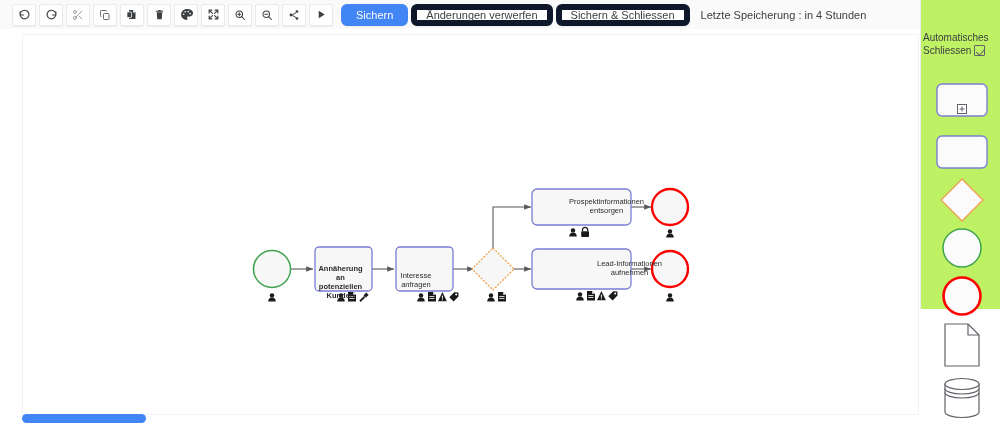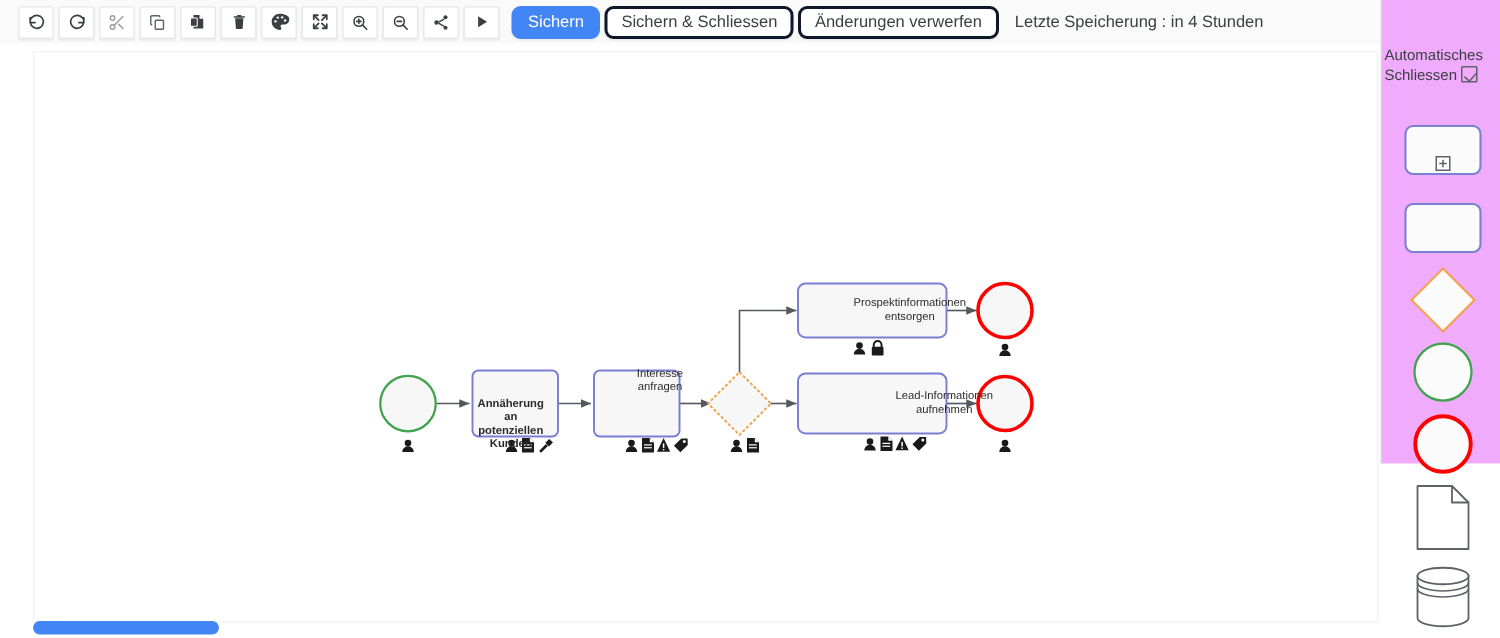--- a/index.html
+++ b/index.html
@@ -43,21 +43,21 @@
     box-shadow: 0 1px 1px rgba(0,0,0,0.06);
   }
   .tb-btn svg { display: block; }
   .tb-sep { width: 5px; height: 1px; }
 
   .tb-txt {
     height: 22px;
     margin-right: 3px;
     padding: 0 9px;
     background: #ffffff;
-    border: 2px solid #0f172a;
+    border: 6px solid #0f172a;
     border-radius: 6px;
     display: flex;
     align-items: center;
     justify-content: center;
     box-sizing: border-box;
     font-size: 11px;
     color: #3c4043;
     white-space: nowrap;
     cursor: pointer;
     box-shadow: 0 1px 1px rgba(0,0,0,0.06);
@@ -110,21 +110,21 @@
     border-radius: 5px;
   }
 
   
   #palette {
     position: absolute;
     left: 920px; top: 0;
     width: 80px; height: 309px;
     border-left: 1px solid #ececec;
     box-sizing: border-box;
-    background: #f0abfc;
+    background: #bef264;
   }
   #auto-align {
     position: absolute;
     left: 2px; top: 31px;
     width: 78px;
     font-size: 10px;
     line-height: 13px;
     color: #3c4043;
   }
   #auto-align .chk {
@@ -258,22 +258,22 @@
 
   <div class="tb-btn">
     <svg width="11" height="11" viewBox="0 0 24 24" fill="#3c4043">
       <path d="M6 4l13 8-13 8z"></path>
     </svg>
   </div>
 
   <div class="tb-sep"></div>
 
   <div class="tb-txt primary">Sichern</div>
+  <div class="tb-txt">Änderungen verwerfen</div>
   <div class="tb-txt">Sichern &amp; Schliessen</div>
-  <div class="tb-txt">Änderungen verwerfen</div>
   <div id="last-save">Letzte Speicherung : in 4 Stunden</div>
 </div>
 
 <div id="canvas-wrap">
 
   <svg id="diagram" viewBox="0 0 897 381">
     <defs>
       <marker id="arw" markerWidth="7" markerHeight="7" refX="6.2" refY="3" orient="auto">
         <path d="M0,0.4 L6.2,3 L0,5.6 z" fill="#55585c"></path>
       </marker>
@@ -410,21 +410,21 @@
     </g>
   </svg>
 
   <div class="node-label" style="left:292px; top:229px; width:51px;font-weight:bold;">
     <span>Annäherung</span><br>
     <span>an</span><br>
     <span>potenziellen</span><br>
     <span>Kunden</span>
   </div>
 
-  <div class="node-label" style="left:373px; top:209px; width:40px;padding-left:24px;">
+  <div class="node-label" style="left:373px; top:236px; width:40px;">
     <span>Interesse</span><br>
     <span>anfragen</span>
   </div>
 
   <div class="node-label" style="left:534px; top:162px; width:99px;">
     <span>Prospektinformationen</span><br>
     <span>entsorgen</span>
   </div>
 
   <div class="node-label" style="left:509px; top:224px; width:99px;margin-left:48px;">

